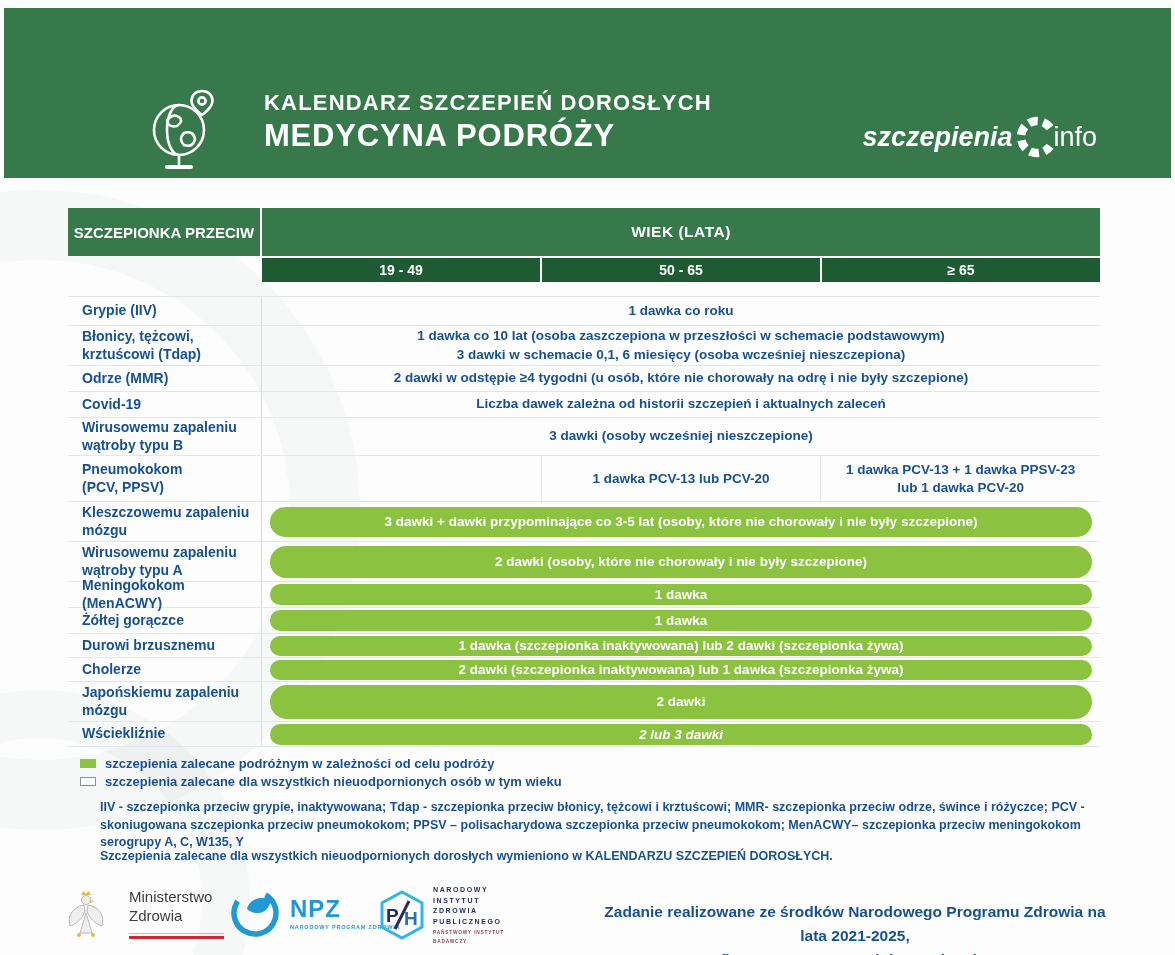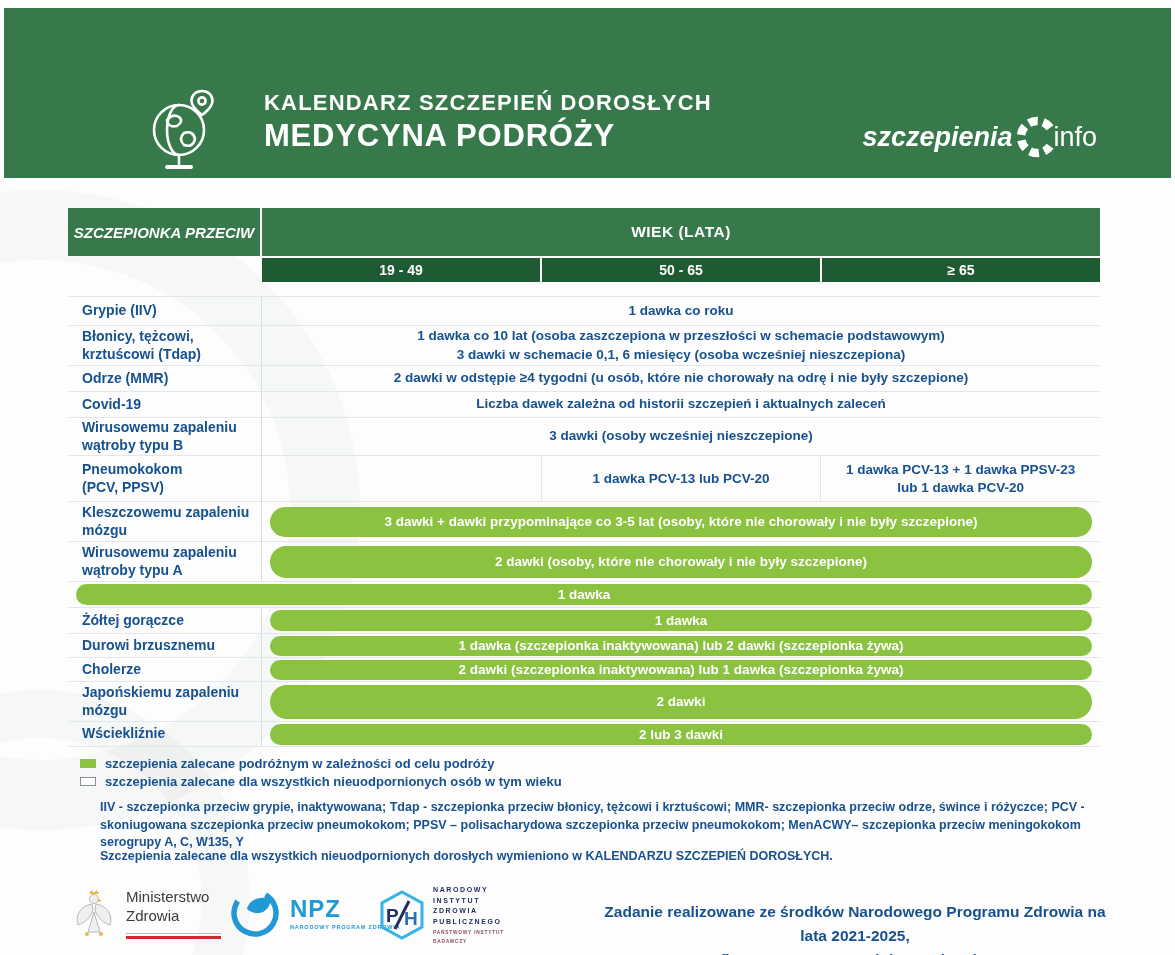--- a/index.html
+++ b/index.html
@@ -20,21 +20,21 @@
   .t2 { font-size: 31px; font-weight: 800; letter-spacing: 0.8px; margin-top: 2px; }
   .brand { position: absolute; right: 74px; top: 106px; display: flex; align-items: center; color: #fff; }
   .brand .b1 { font-size: 27px; font-weight: 800; font-style: italic; }
   .brand svg { margin-left: 2px; }
   .brand .b2 { font-size: 27px; font-weight: 400; margin-left: -7px; }
 
   
   .tablewrap { position: absolute; left: 68px; top: 208px; width: 1032px; }
   .thead-row1 { display: flex; gap: 2px; height: 48px; }
   .th-left { width: 192px; background: var(--banner_green); color: #fff; font-weight: 700;
-             font-size: 15px; display: flex; align-items: center; justify-content: center; text-align: center; font-style: italic; }
+             font-size: 15px; display: flex; align-items: center; justify-content: center; text-align: center; }
   .th-age { flex: 1; background: var(--banner_green); color: #fff; font-weight: 700; font-size: 15.5px;
             display: flex; align-items: center; justify-content: center; letter-spacing: .5px; }
   .thead-row2 { margin-top: 2px; margin-left: 194px; display: flex; gap: 2px; height: 24px; }
   .th-sub { flex: 1; background: var(--subheader_green); color: #fff; font-weight: 700; font-size: 14px;
             display: flex; align-items: center; justify-content: center; }
   #rows { margin-top: 14px; border-bottom: 1px solid #e3e6ea; }
   .row { display: flex; border-top: 1px solid #e3e6ea; }
   .rowlabel { width: 194px; border-right: 1px solid #d8dce0; color: var(--text_blue); font-weight: 700;
               font-size: 14px; line-height: 1.25; display: flex; flex-direction: column; justify-content: center;
               padding-left: 14px; }
@@ -54,21 +54,21 @@
   .swatch.white { background: #fff; border: 1.5px solid #8a9099; }
   .swatch.green { background: var(--pill_green); }
 
   .footnotes { position: absolute; left: 100px; top: 799px; width: 1012px; color: var(--text_blue);
                font-size: 12.5px; font-weight: 600; line-height: 1.4; }
   .footnote2 { position: absolute; left: 100px; top: 849px; width: 1012px; color: var(--text_blue);
                font-size: 12.5px; font-weight: 600; }
 
   
   .footer { position: absolute; left: 0; right: 0; top: 880px; height: 75px; }
-  .mz { position: absolute; left: 72px; top: 8px; display: flex; align-items: flex-start; }
+  .mz { position: absolute; left: 64px; top: 8px; display: flex; align-items: flex-end; gap: 11px; }
   .mz-text { margin-left: 10px; color: #3c3c3b; font-size: 15px; line-height: 1.25; font-weight: 500; }
   .mz-bar1 { width: 95px; height: 0; border-top: 1.5px solid #bcbcbc; margin-top: 7px; }
   .mz-bar2 { width: 95px; height: 3px; background: var(--mz_red); margin-top: 2px; }
   .npz { position: absolute; left: 228px; top: 6px; display: flex; align-items: center; }
   .npz-text { margin-left: 8px; color: var(--npz_blue); }
   .npz-abbr { font-size: 24px; font-weight: 800; line-height: 1; letter-spacing: 1px; }
   .npz-sub { font-size: 5.5px; font-weight: 700; letter-spacing: 0.8px; margin-top: 3px; }
   .pzh { position: absolute; left: 378px; top: 5px; display: flex; align-items: center; }
   .pzh-text { margin-left: 7px; }
   .pzh-line { color: var(--pzh_navy); font-size: 7px; font-weight: 800; letter-spacing: 1.6px; line-height: 1.5; }
@@ -162,20 +162,21 @@
             <div class="pill" style="height: 30px;">3 dawki + dawki przypominające co 3-5 lat (osoby, które nie chorowały i nie były szczepione)</div>
           </div>
         </div>
         <div class="row" style="height: 40px;">
           <div class="rowlabel">Wirusowemu zapaleniu<br>wątroby typu A</div>
           <div class="pillwrap">
             <div class="pill" style="height: 32px;">2 dawki  (osoby, które nie chorowały i nie były szczepione)</div>
           </div>
         </div>
         <div class="row" style="height: 26px;">
+          <div class="rowlabel">Meningokokom (MenACWY)</div>
           <div class="pillwrap">
             <div class="pill" style="height: 21px;">1 dawka</div>
           </div>
         </div>
         <div class="row" style="height: 26px;">
           <div class="rowlabel">Żółtej gorączce</div>
           <div class="pillwrap">
             <div class="pill" style="height: 21px;">1 dawka</div>
           </div>
         </div>
@@ -193,21 +194,21 @@
         </div>
         <div class="row" style="height: 40px;">
           <div class="rowlabel">Japońskiemu zapaleniu<br>mózgu</div>
           <div class="pillwrap">
             <div class="pill" style="height: 34px;">2 dawki</div>
           </div>
         </div>
         <div class="row" style="height: 25px;">
           <div class="rowlabel">Wściekliźnie</div>
           <div class="pillwrap">
-            <div class="pill" style="height: 21px;">2 lub 3 dawki</div>
+            <div class="pill" style="height: 21px; font-style: italic;">2 lub 3 dawki</div>
           </div>
         </div>
       </div>
   </div>
 
   <div class="legend">
     <div class="legend-item">
       <span class="swatch green"></span>
       <span>szczepienia zalecane podróżnym w zależności od celu podróży</span>
     </div>

